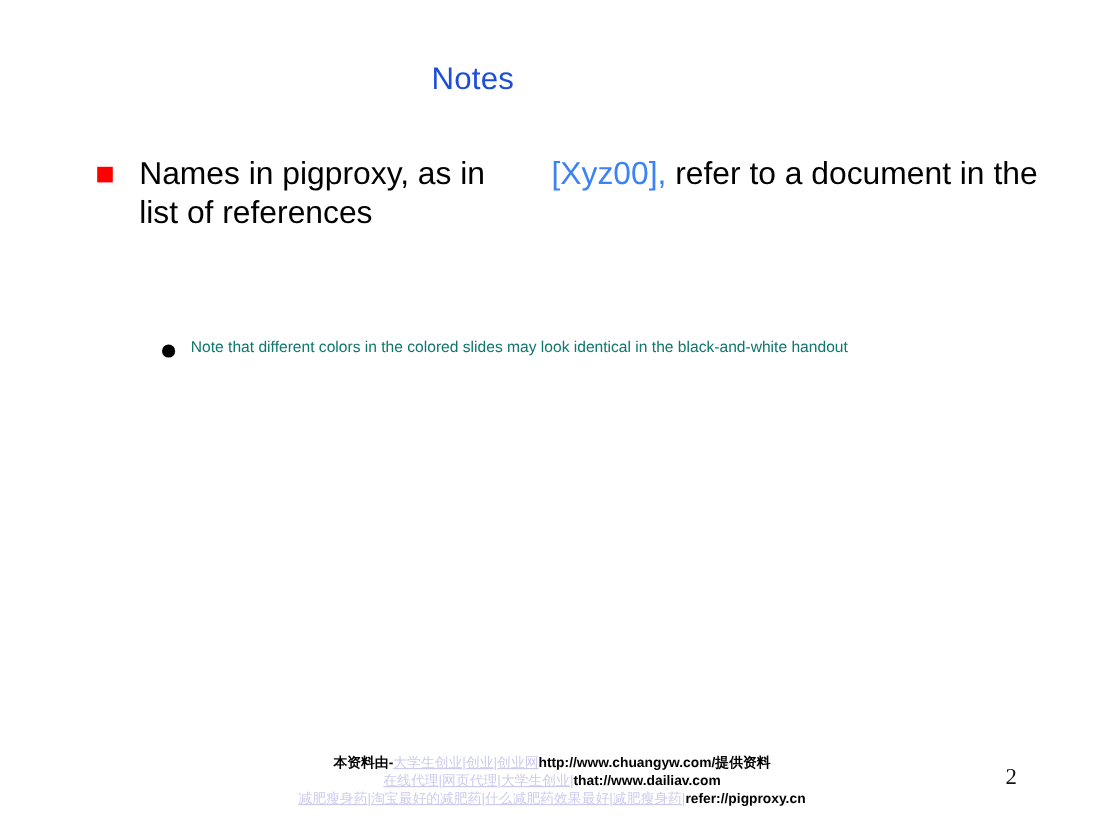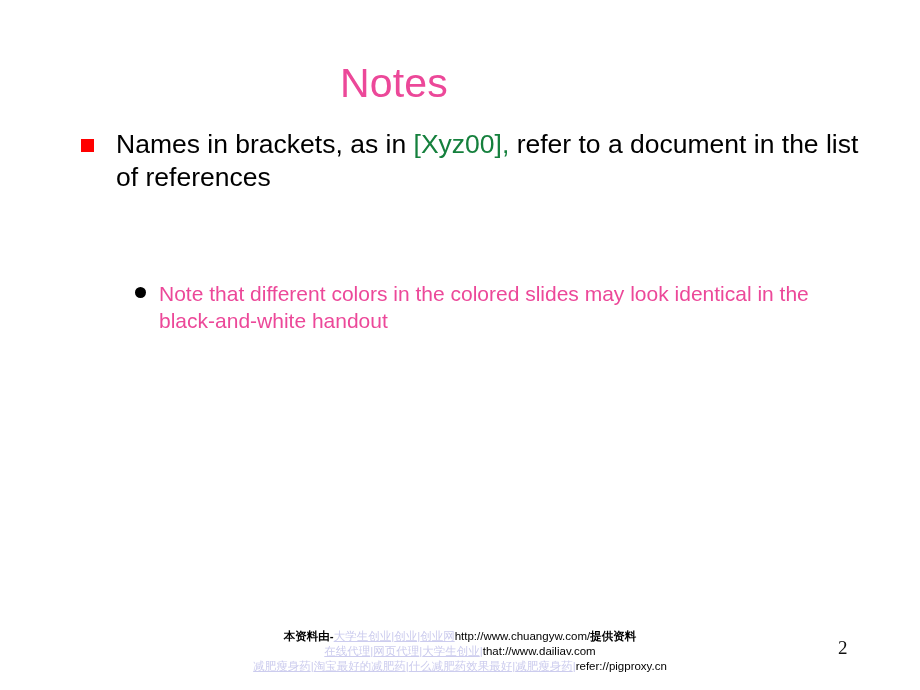--- a/index.html
+++ b/index.html
@@ -22,23 +22,23 @@
     box-sizing: border-box;
   }
 
   
   .slide-title {
     position: absolute;
     top: 34px;
     left: 0;
     width: 788px;
     text-align: center;
-    font-size: 41px;
+    font-size: 26px;
     font-weight: normal;
-    color: #ec4899;
+    color: #1d4ed8;
     letter-spacing: 0.2px;
     line-height: 1.1;
   }
 
   
   .body-area {
     position: absolute;
     top: 128px;
     left: 78px;
     width: 790px;
@@ -72,38 +72,39 @@
   }
 
   .sub-list {
     margin-top: 8px;
     padding-left: 57px;
   }
 
   .bullet-l2 {
     position: relative;
     padding-left: 24px;
-    font-size: 21px;
+    font-size: 13px;
     line-height: 1.28;
-    color: #ec4899;
+    color: #0f766e;
   }
 
   .bullet-l2 .marker-dot {
     position: absolute;
     left: 0px;
     top: 6px;
     width: 11px;
     height: 11px;
     border-radius: 50%;
     background: #000000;
     display: block;
   }
 
   .xyz-ref {
-    color: #15803d;
+    color: #3b82f6;
+    margin-left: 48px;
   }
 
   
   .footer {
     position: absolute;
     left: 0;
     bottom: 16px;
     width: 920px;
     text-align: center;
     font-size: 11.5px;
@@ -117,21 +118,21 @@
   }
   .footer .flink {
     color: #ccccee;
     text-decoration: underline;
   }
   .footer .fsep {
     color: #ccccee;
   }
   .footer .furl {
     color: #000000;
-    font-weight: normal;
+    font-weight: bold;
   }
   .footer .fplain {
     color: #000000;
     font-weight: bold;
   }
 
   
   .page-number {
     position: absolute;
     left: 838px;
@@ -145,21 +146,21 @@
 <body>
 
 <div class="slide">
 
   <h1 class="slide-title">Notes</h1>
 
   <div class="body-area">
 
     <div class="bullet-l1">
       <span class="marker-square"></span>
-      <span class="txt"><span>Names in brackets, as in </span><span class="xyz-ref">[Xyz00],</span><span> refer to a document in the list of references</span></span>
+      <span class="txt"><span>Names in pigproxy, as in </span><span class="xyz-ref">[Xyz00],</span><span> refer to a document in the list of references</span></span>
     </div>
 
     <div class="gap-between-bullets"></div>
 
 
     <div class="sub-list">
       <div class="bullet-l2">
         <span class="marker-dot"></span>
         <span>Note that different colors in the colored slides may look identical in the black-and-white handout</span>
       </div>

